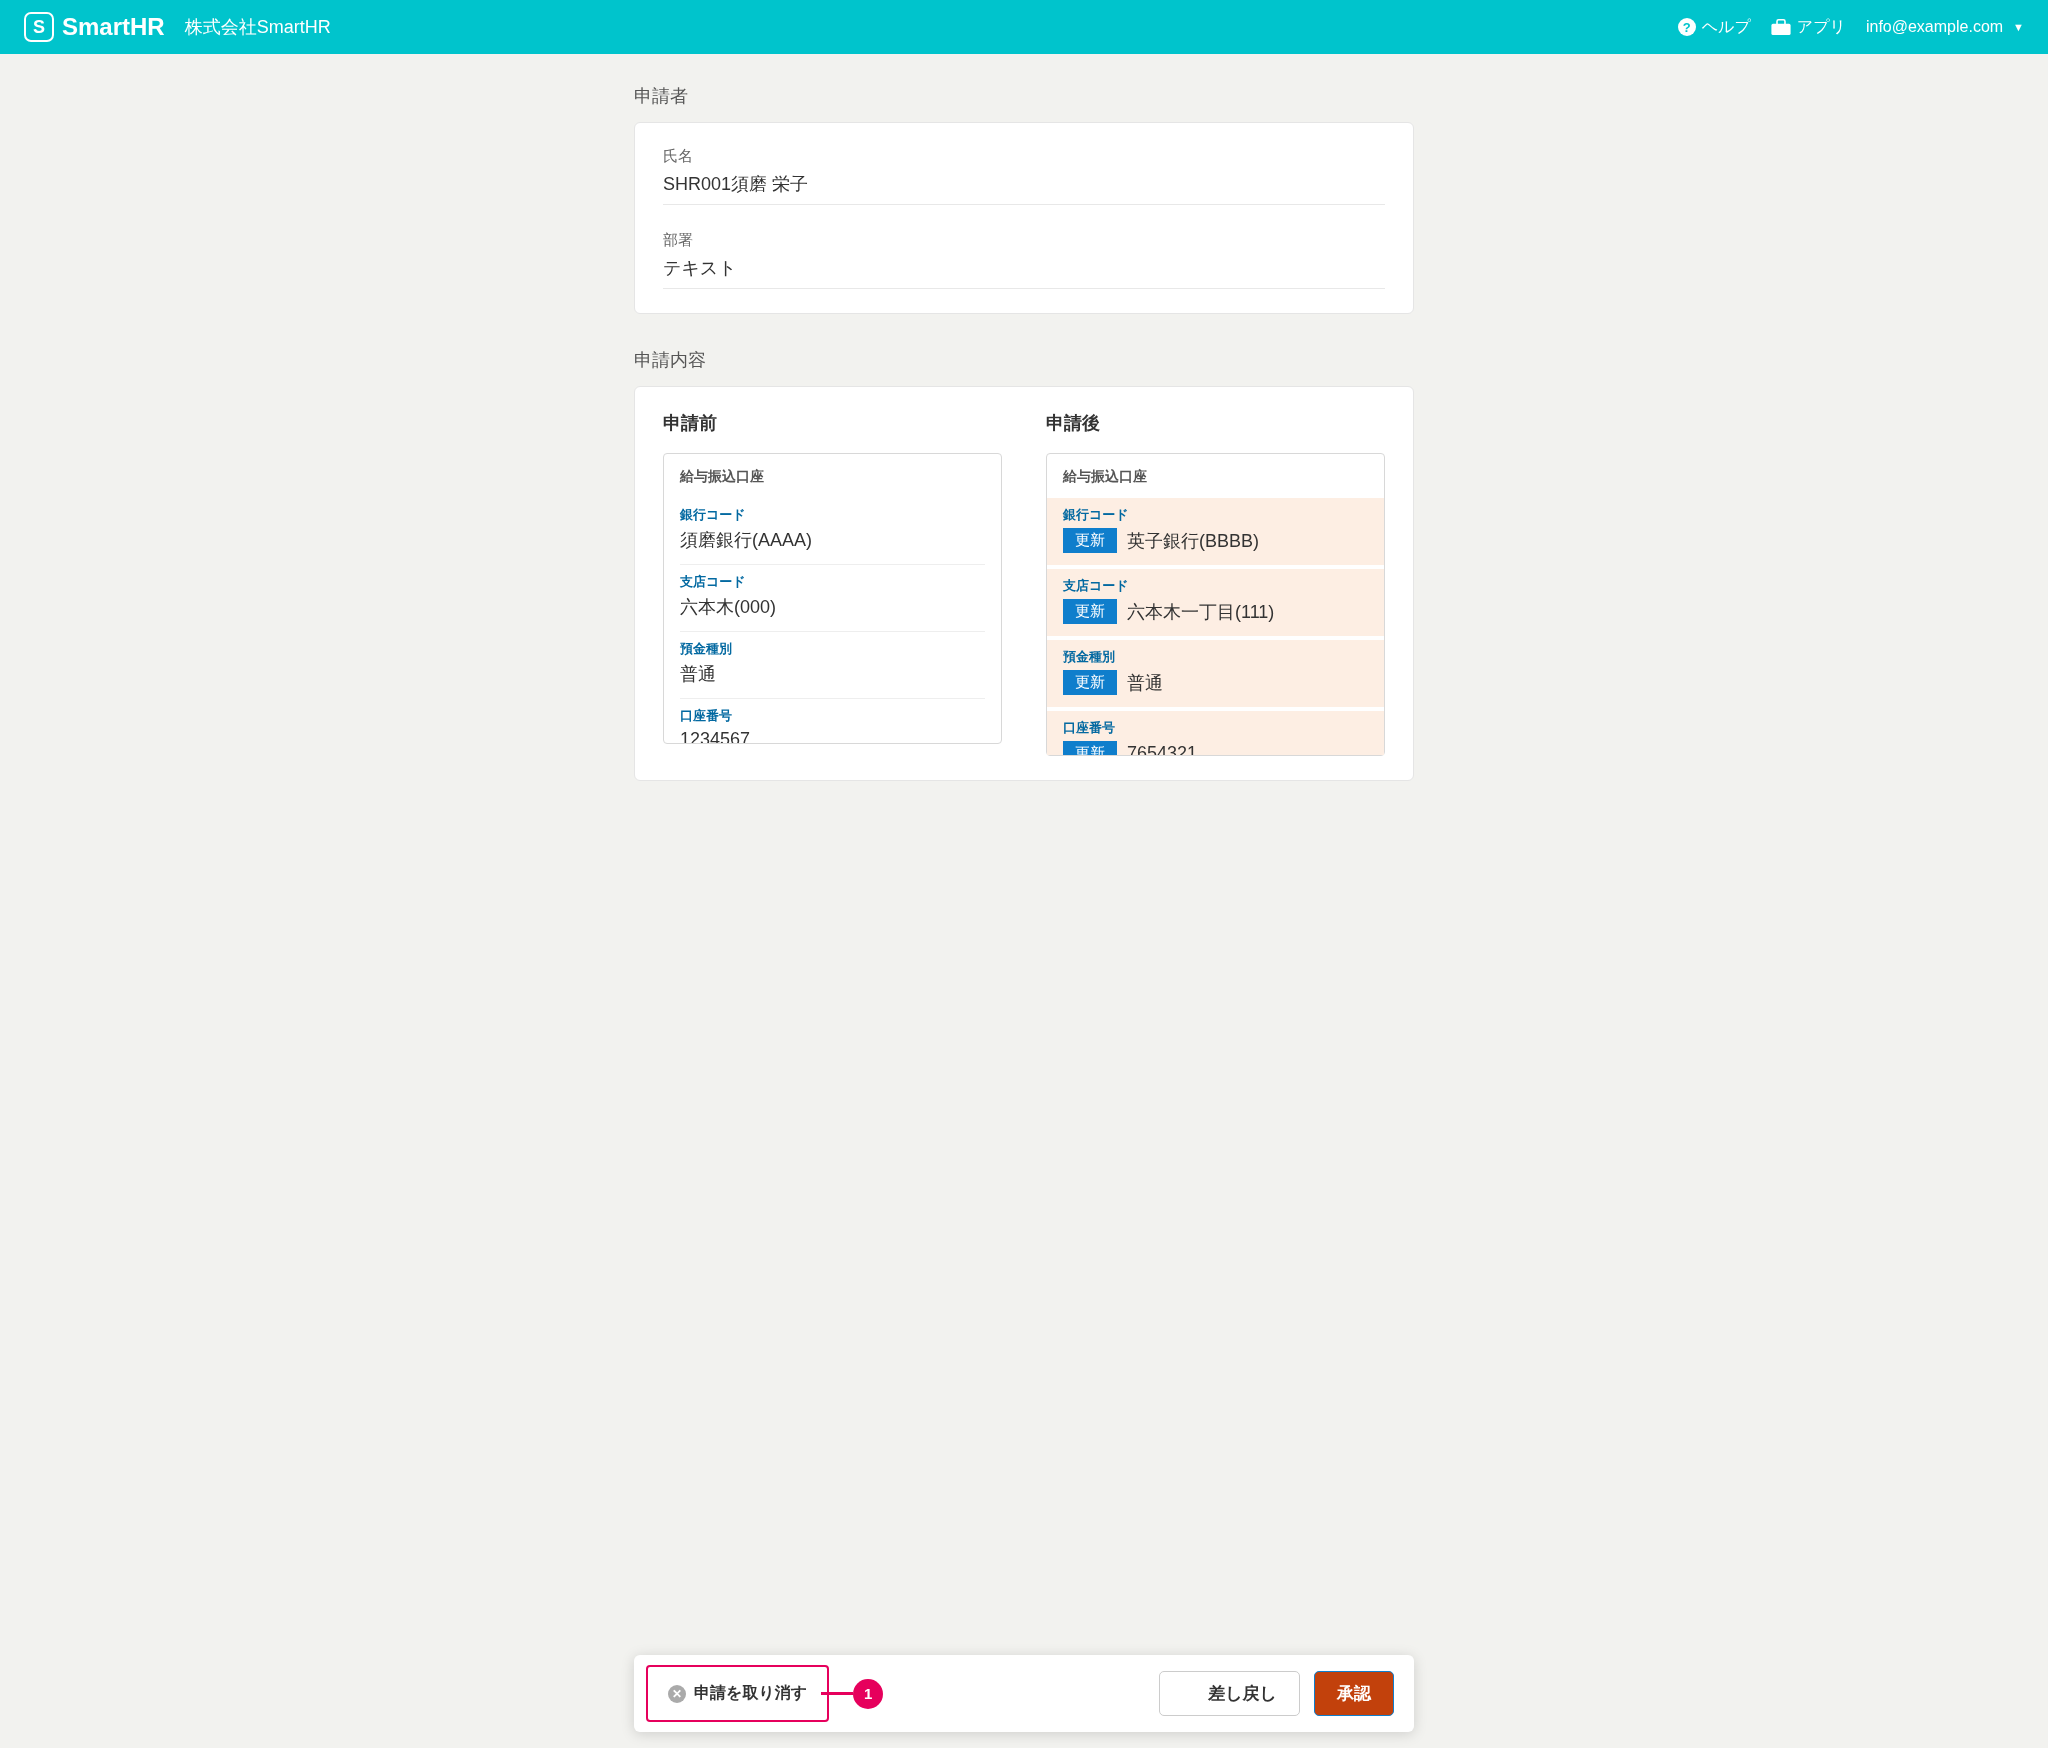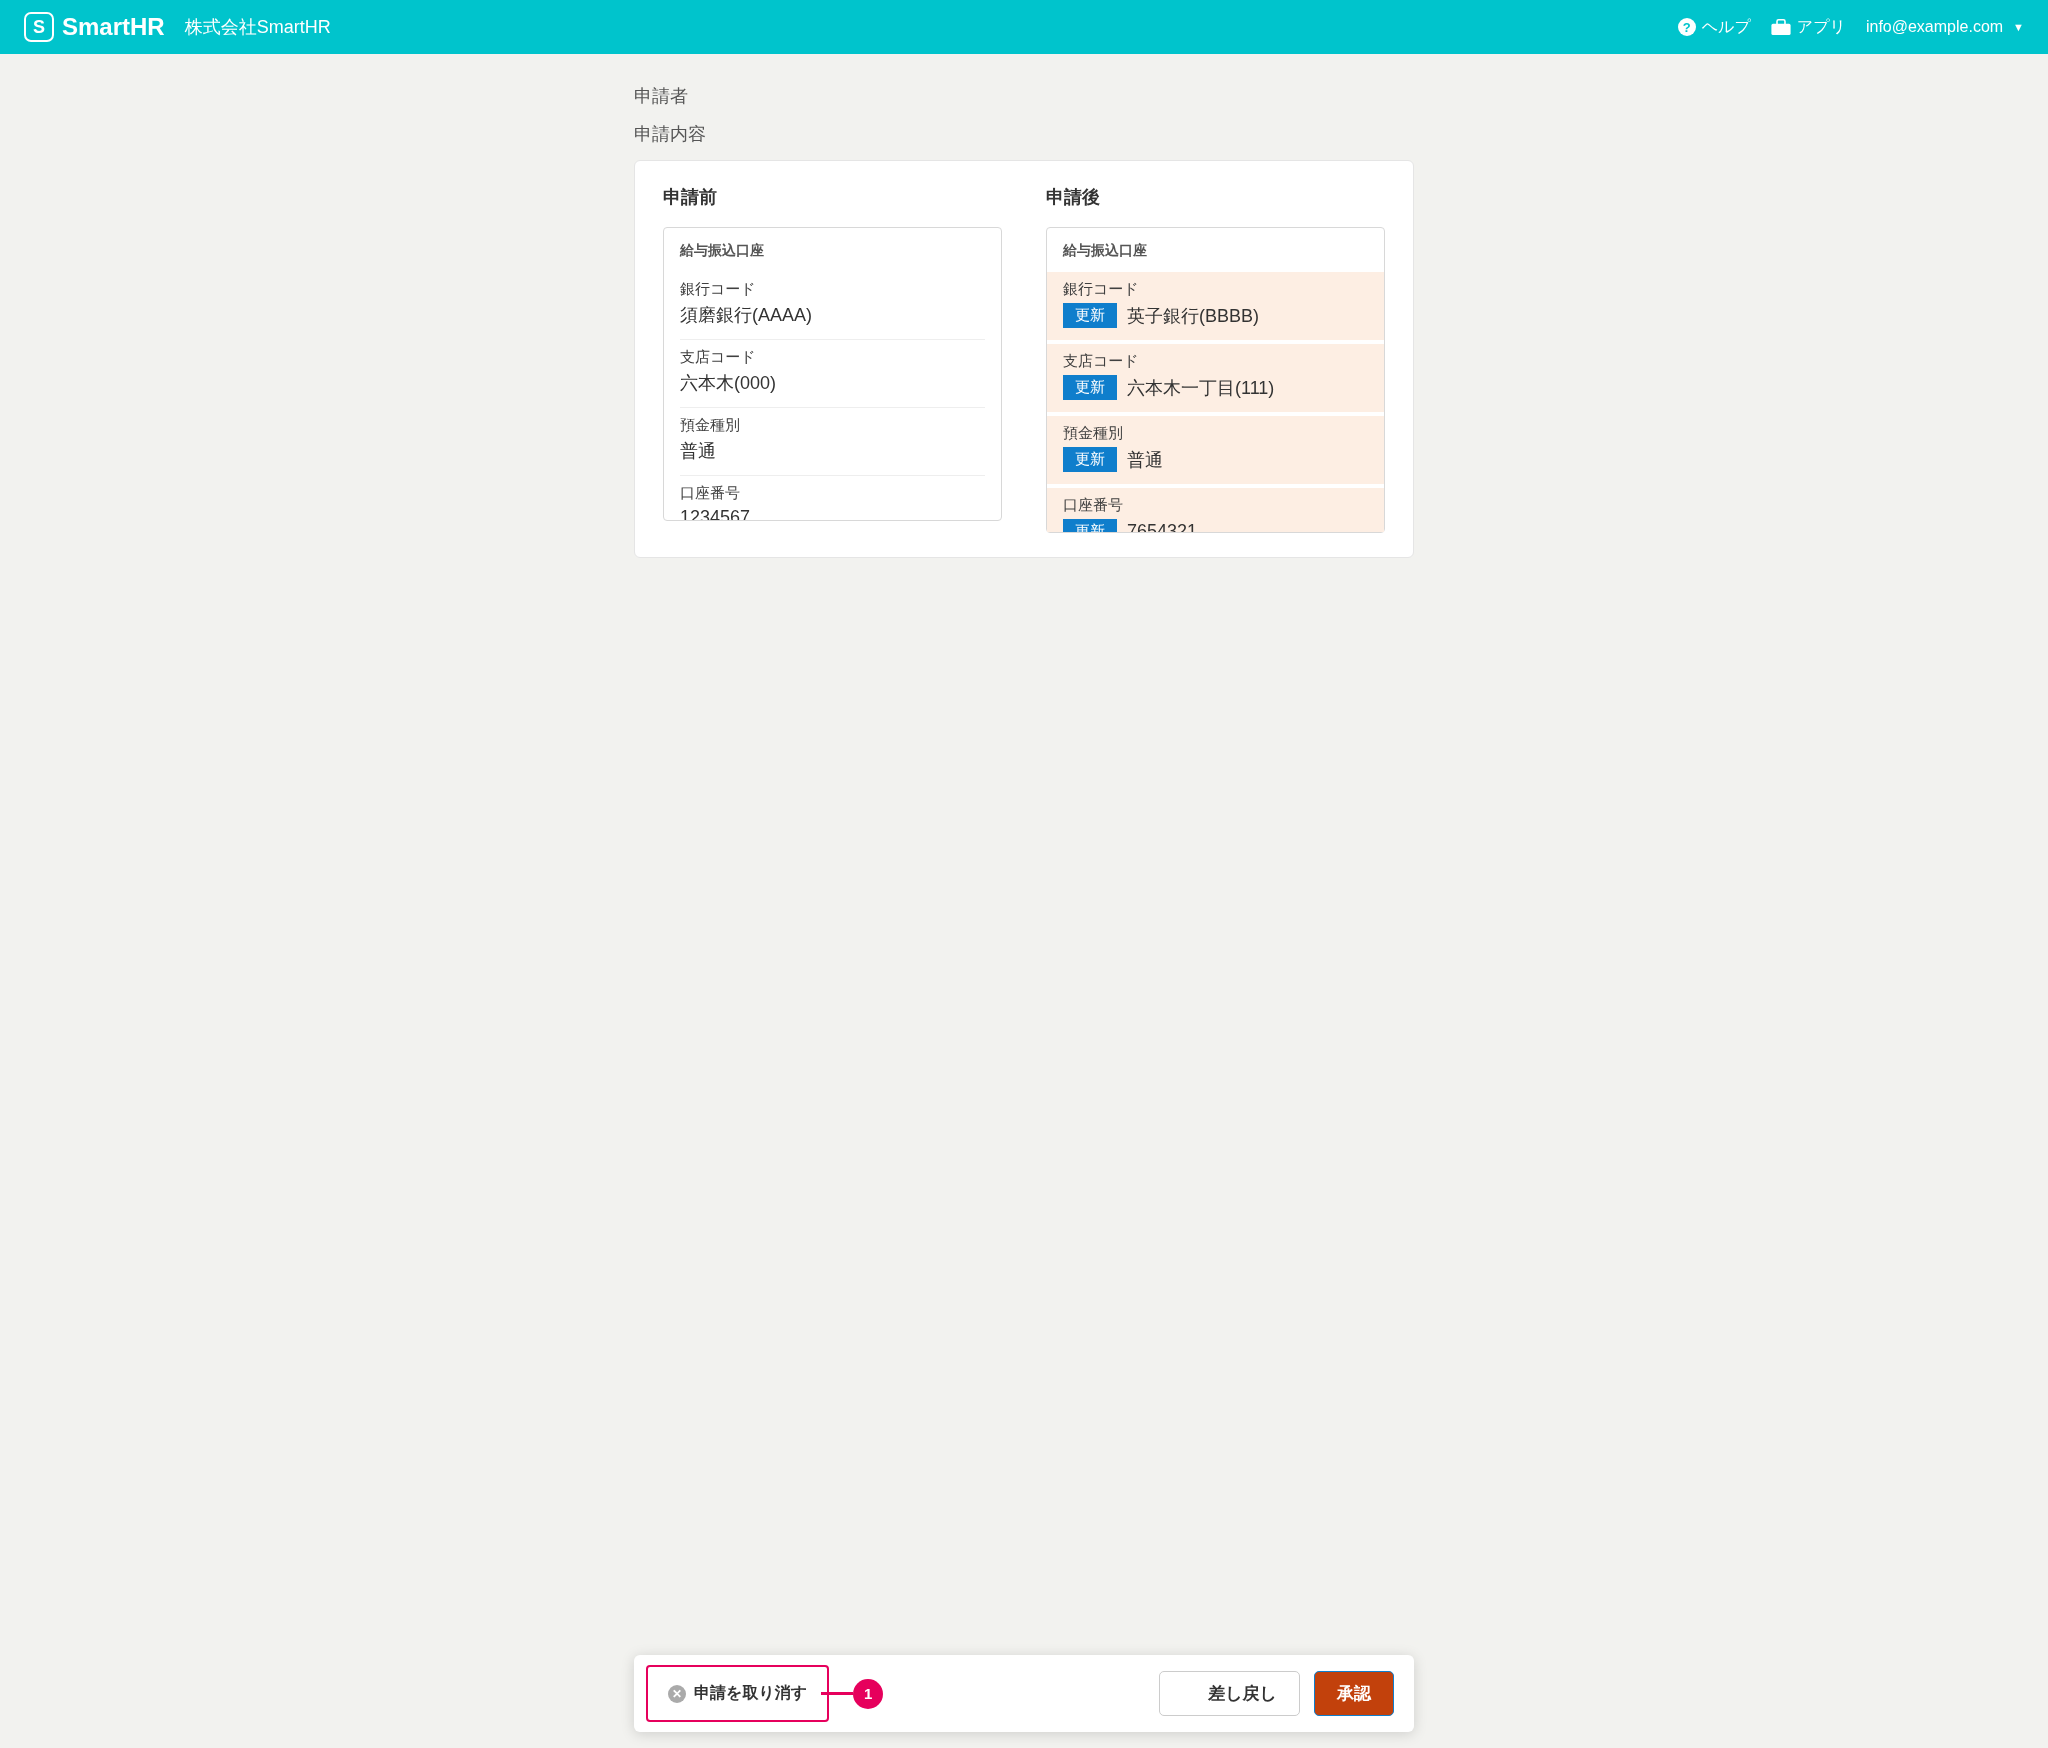--- a/index.html
+++ b/index.html
@@ -28,21 +28,21 @@
     .field-value { font-size: 18px; color: #333; padding-bottom: 8px; border-bottom: 1px solid #e8e8e8; }
     
     .compare-card { background: #fff; border: 1px solid #e5e5e5; border-radius: 6px; padding: 24px 28px; display: flex; gap: 44px; margin-bottom: 34px; }
     .compare-col { flex: 1; }
     .compare-heading { font-size: 18px; font-weight: 600; color: #333; margin-bottom: 18px; }
     .compare-box { border: 1px solid #d8d8d8; border-radius: 4px; padding: 14px 16px 0; }
     .box-title { font-size: 14px; font-weight: 600; color: #555; margin-bottom: 12px; }
     
     .row { padding: 8px 0 12px; border-bottom: 1px solid #eee; }
     .row:last-of-type { border-bottom: none; }
-    .row-label { font-size: 15px; color: #404040; margin-bottom: 4px; font-weight: 400; }
+    .row-label { font-size: 13px; color: #0369a1; margin-bottom: 4px; font-weight: 700; }
     .row-value { font-size: 18px; color: #333; display: flex; align-items: center; gap: 10px; }
     
     .row.highlighted { background: #fdeee3; margin: 0 -16px; padding: 8px 16px 12px; border-bottom: 4px solid #fff; }
     .update-tag { background: #0f7ecc; color: #fff; font-size: 15px; padding: 3px 12px; font-weight: 500; }
     
     .action-bar { position: fixed; bottom: 16px; left: 50%; transform: translateX(-50%); width: 780px; background: #fff; border-radius: 6px; box-shadow: 0 2px 14px rgba(0,0,0,0.15); padding: 16px 20px; display: flex; align-items: center; }
     
     .cancel-btn { display: flex; align-items: center; gap: 8px; background: #fff; border: none; font-size: 16px; font-weight: 600; color: #333; padding: 10px 14px; cursor: pointer; position: relative; }
     .cancel-highlight { position: absolute; inset: -8px; border: 2.5px solid #e6005c; border-radius: 4px; pointer-events: none; }
     .cancel-icon { width: 18px; height: 18px; background: #aaa; border-radius: 50%; color: #fff; display: flex; align-items: center; justify-content: center; font-size: 12px; line-height: 1; }
@@ -80,20 +80,30 @@
     <div class="header-link">
       <span>info@example.com</span>
       <span class="chevron-down">▼</span>
     </div>
   </div>
 </div>
 
 <div class="container">
 
   <div class="section-label">申請者</div>
+  <div class="card">
+    <div class="field">
+      <div class="field-label">氏名</div>
+      <div class="field-value">SHR001須磨 栄子</div>
+    </div>
+    <div class="field">
+      <div class="field-label">部署</div>
+      <div class="field-value">テキスト</div>
+    </div>
+  </div>
 
   <div class="section-label">申請内容</div>
   <div class="compare-card">
 
     <div class="compare-col">
       <div class="compare-heading">申請前</div>
       <div class="compare-box">
         <div class="box-title">給与振込口座</div>
         <div class="row">
           <div class="row-label">銀行コード</div>

